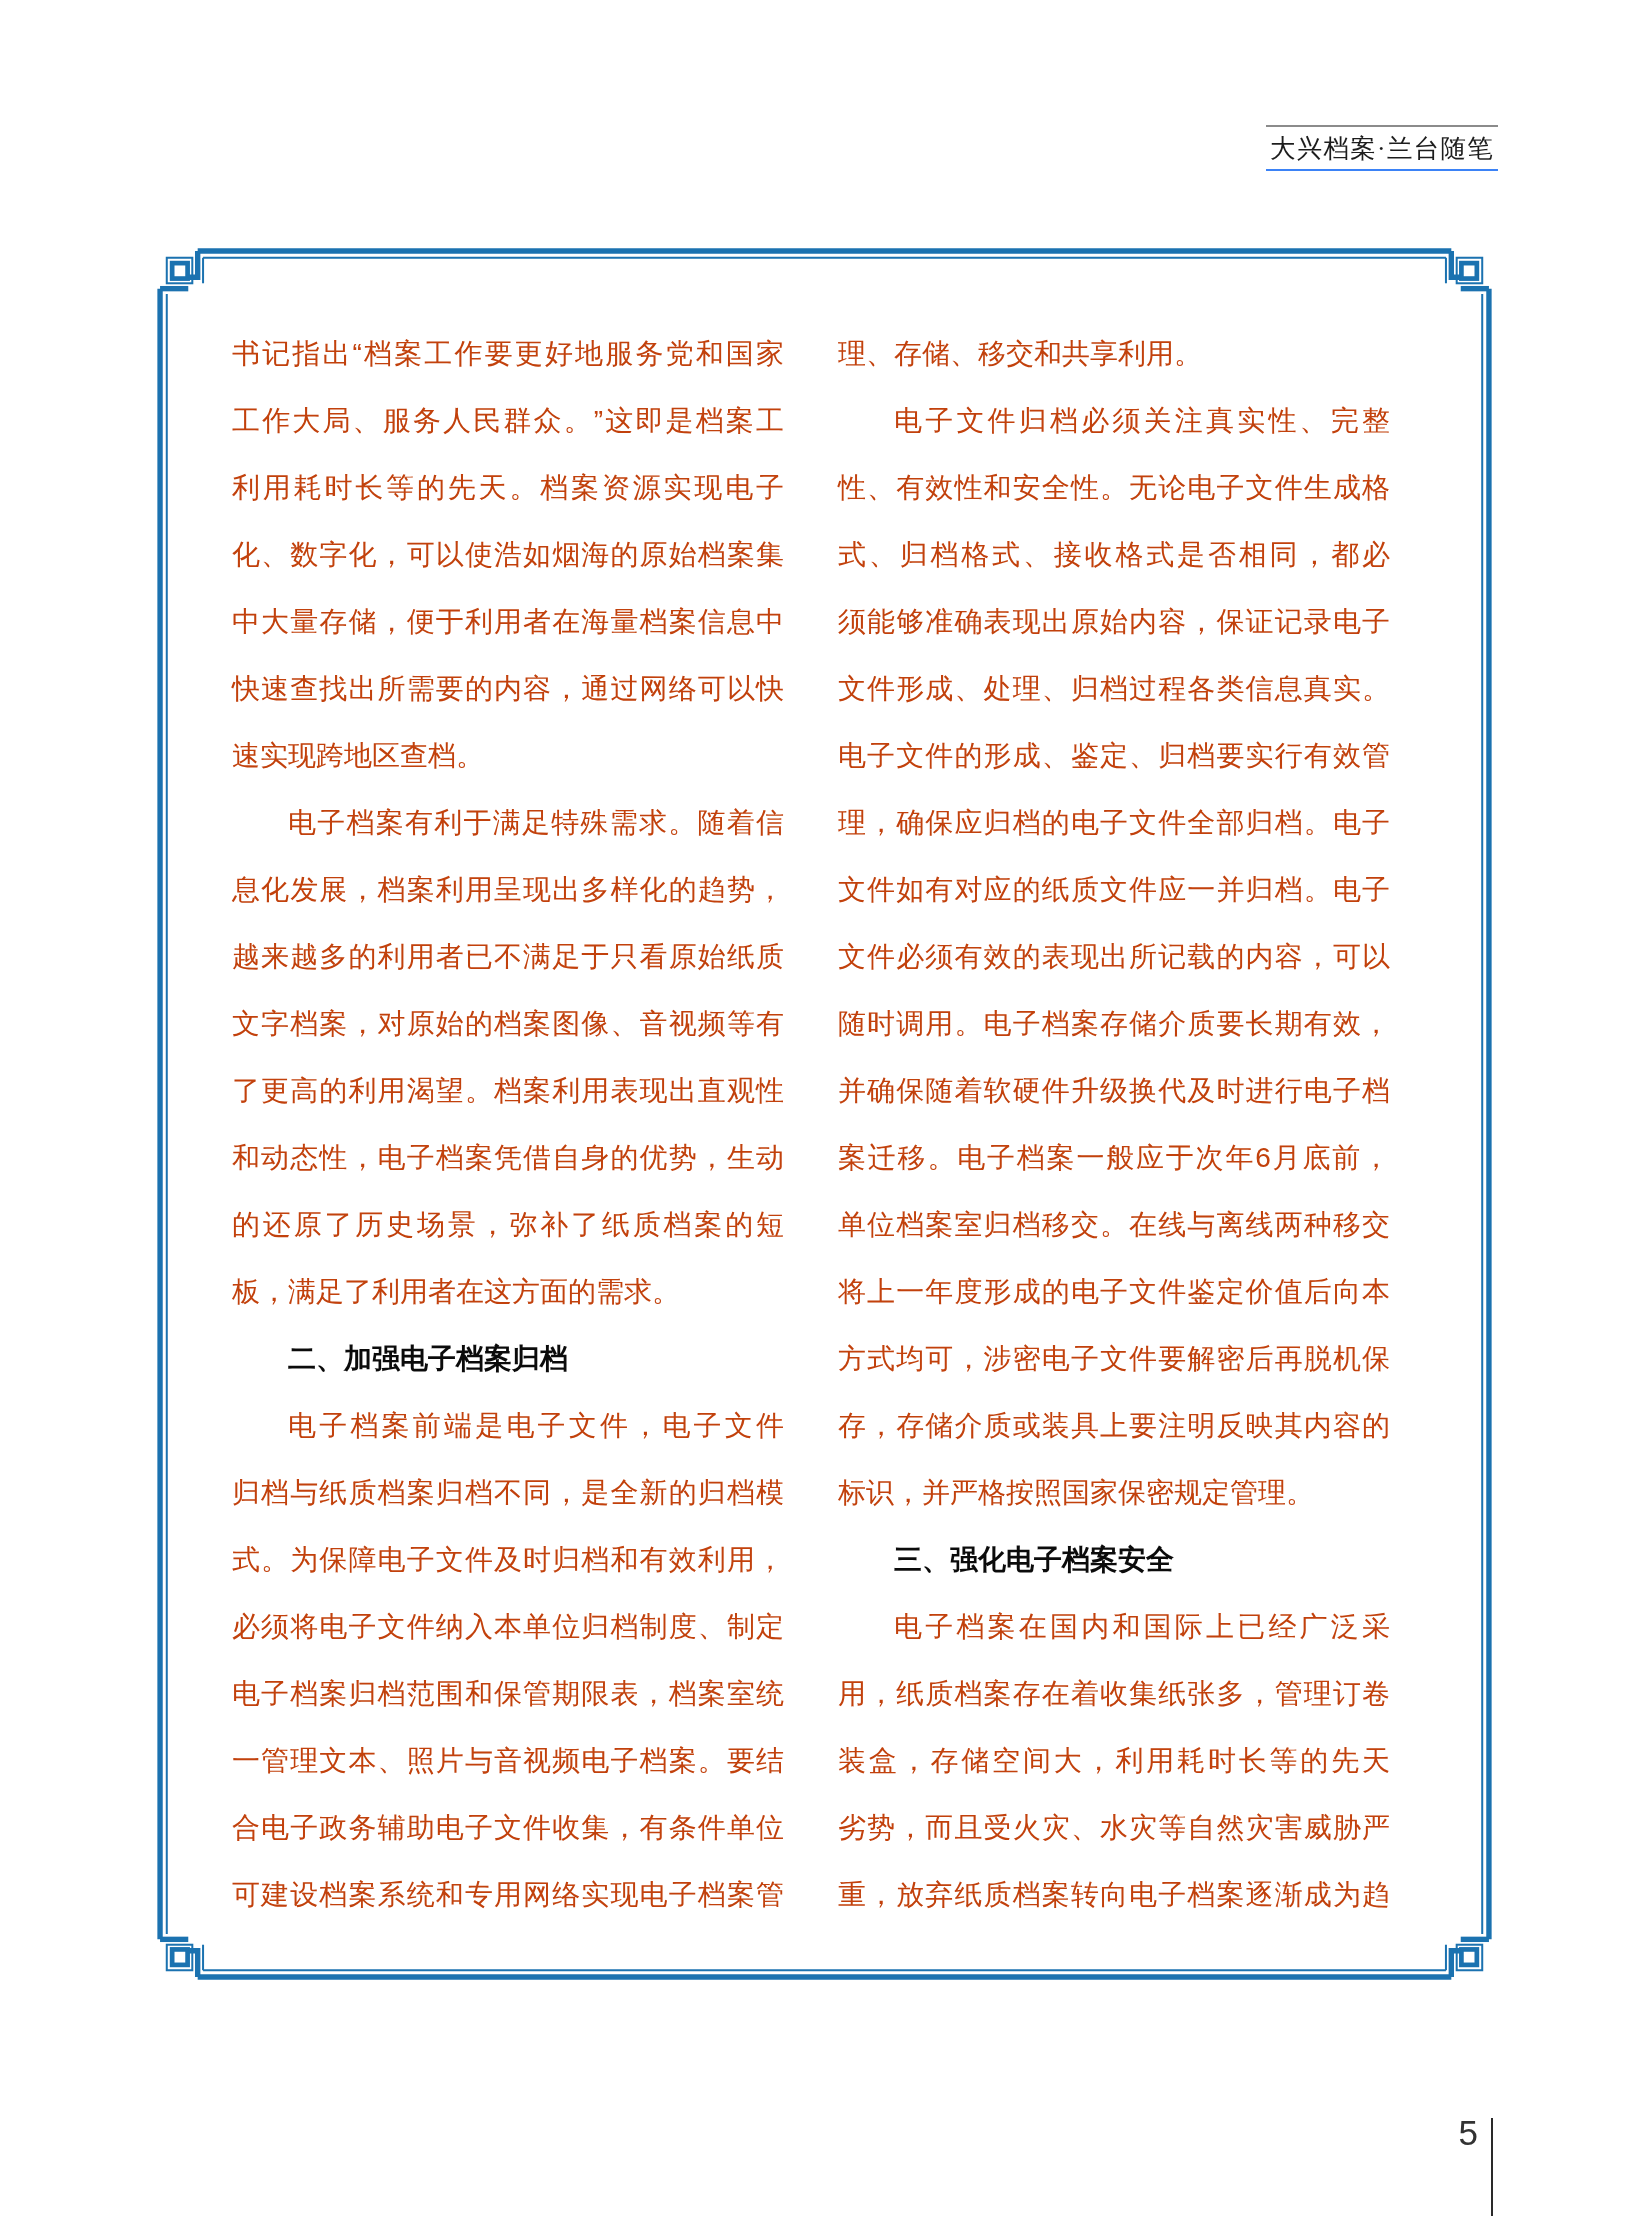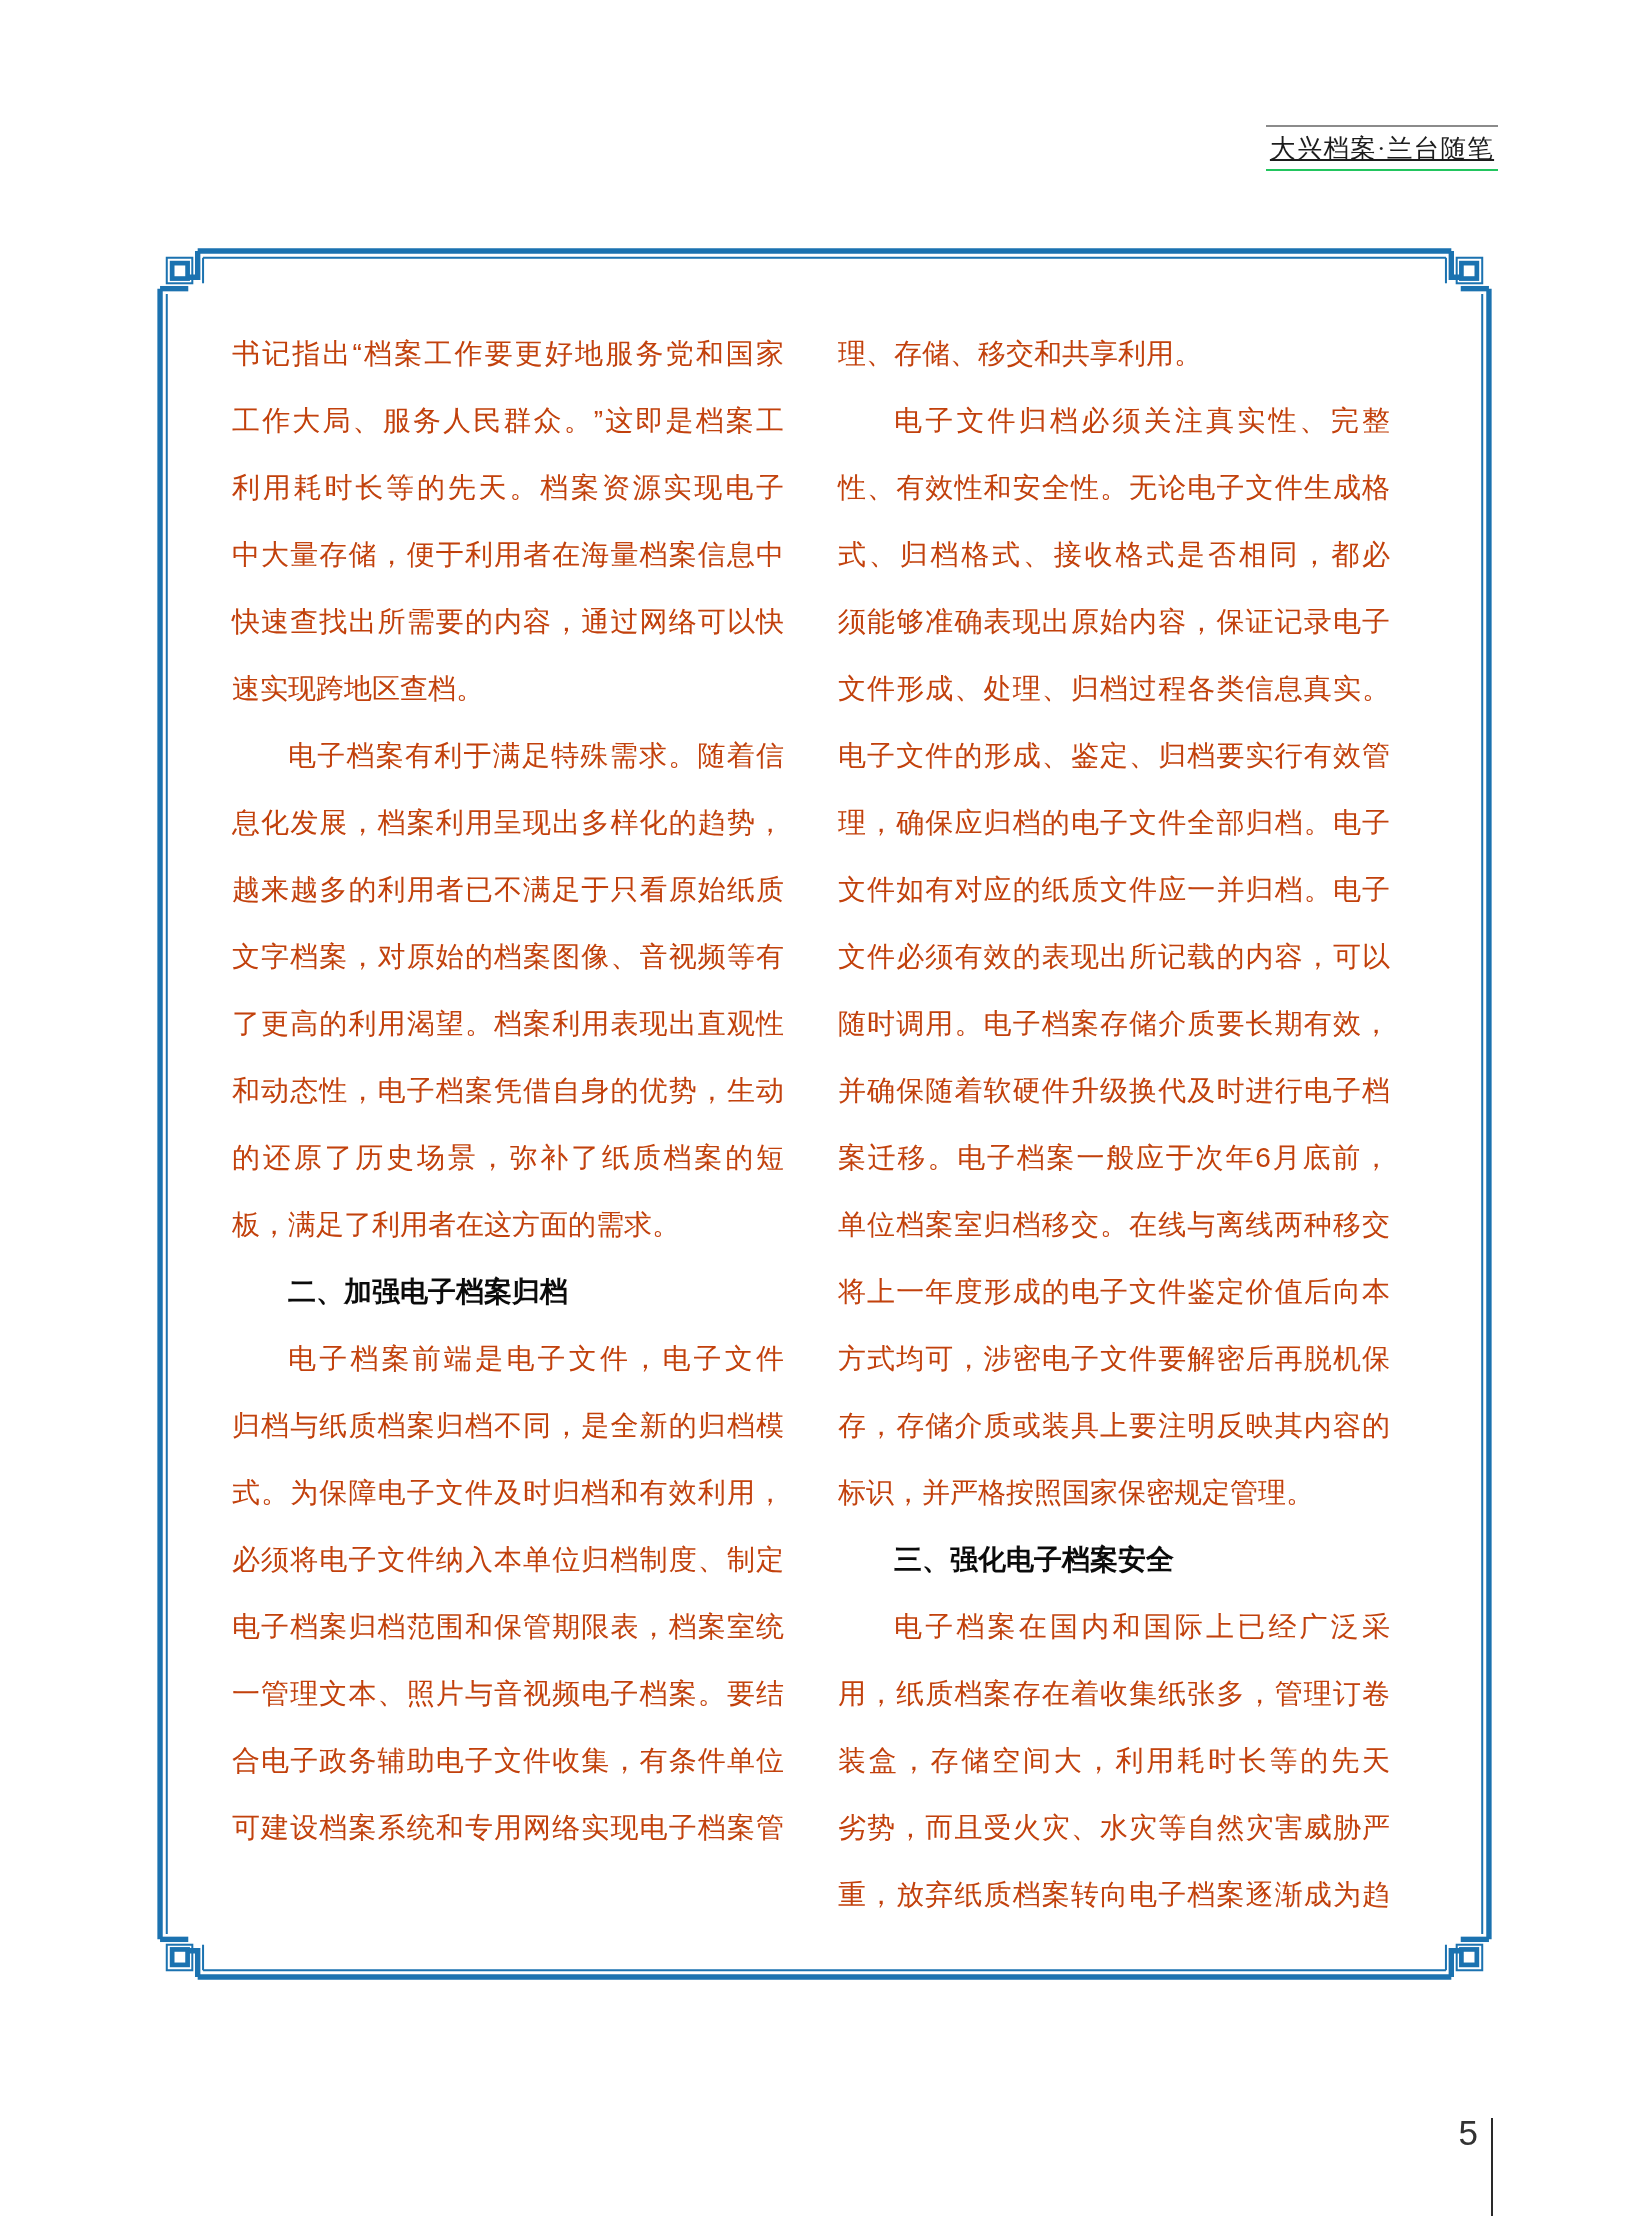--- a/index.html
+++ b/index.html
@@ -13,30 +13,29 @@
   }
 
   
   .running-header {
     position: absolute;
     left: 1266px;
     top: 125px;
     width: 232px;
     height: 42px;
     border-top: 2px solid #8b8b8b;
-    border-bottom: 2px solid #22c55e;
+    border-bottom: 2px solid #3b82f6;
     display: flex;
     align-items: center;
     justify-content: center;
     font-family: "Liberation Serif", serif;
     font-size: 25.5px;
     letter-spacing: 1.3px;
     color: #1d1d1d;
     white-space: nowrap;
-    text-decoration: underline;
   }
 
   
   .frame {
     position: absolute;
     left: 156px;
     top: 247px;
   }
 
   
@@ -126,20 +125,21 @@
   </svg>
 
   <section class="col col-left">
 
       <div class="line j">书记指出“档案工作要更好地服务党和国家</div>
 
       <div class="line j">工作大局、服务人民群众。”这即是档案工</div>
 
       <div class="line j">利用耗时长等的先天。档案资源实现电子</div>
 
+      <div class="line j">化、数字化，可以使浩如烟海的原始档案集</div>
 
       <div class="line j">中大量存储，便于利用者在海量档案信息中</div>
 
       <div class="line j">快速查找出所需要的内容，通过网络可以快</div>
 
       <div class="line l">速实现跨地区查档。</div>
 
       <div class="line j indent">电子档案有利于满足特殊需求。随着信</div>
 
       <div class="line j">息化发展，档案利用呈现出多样化的趋势，</div>

